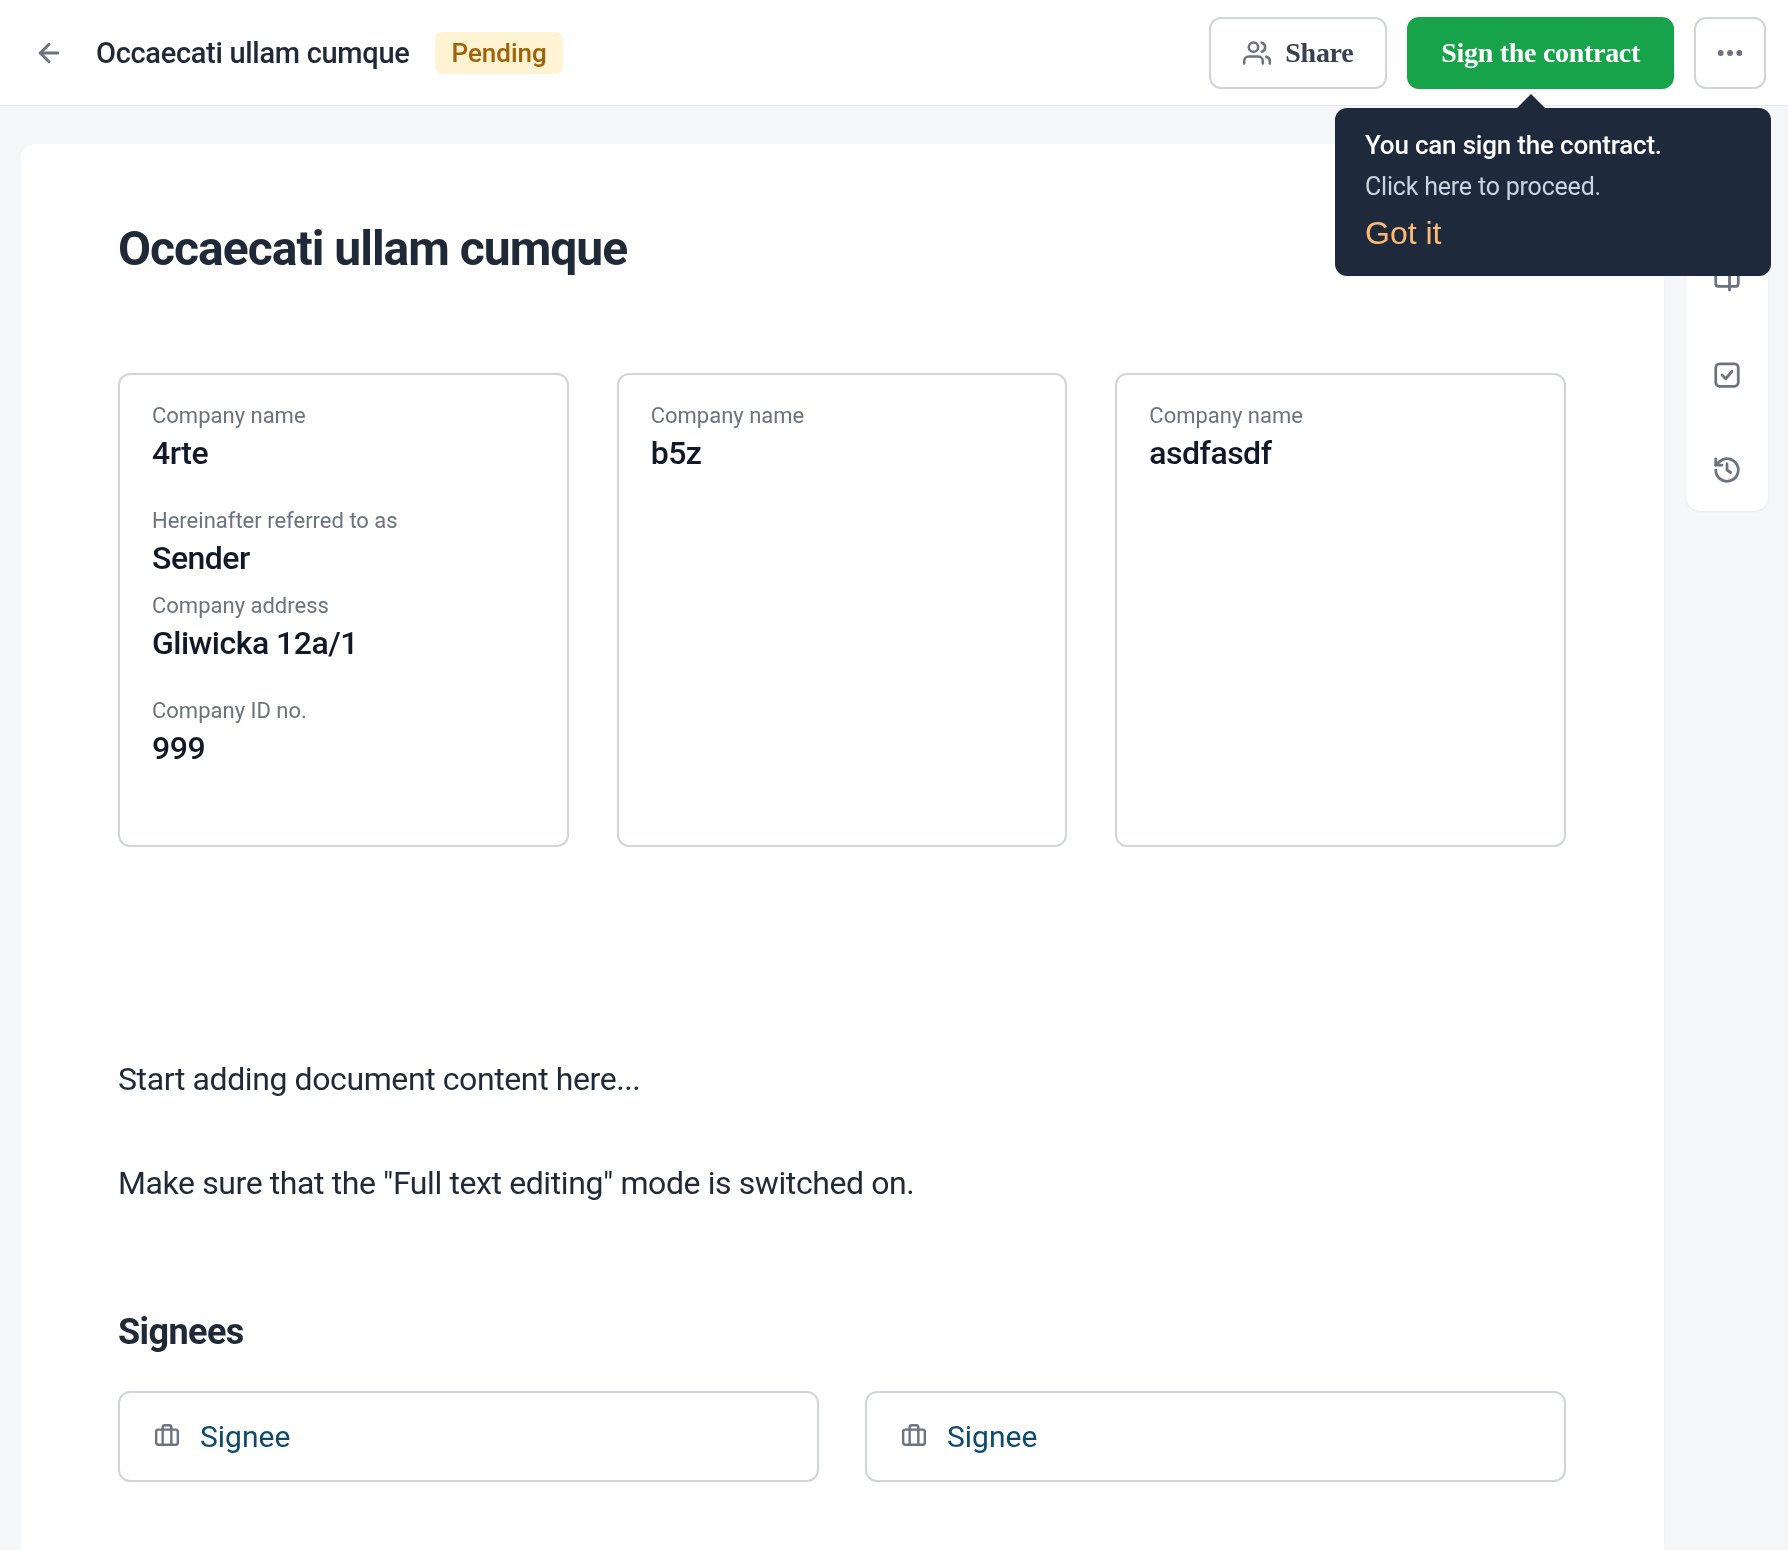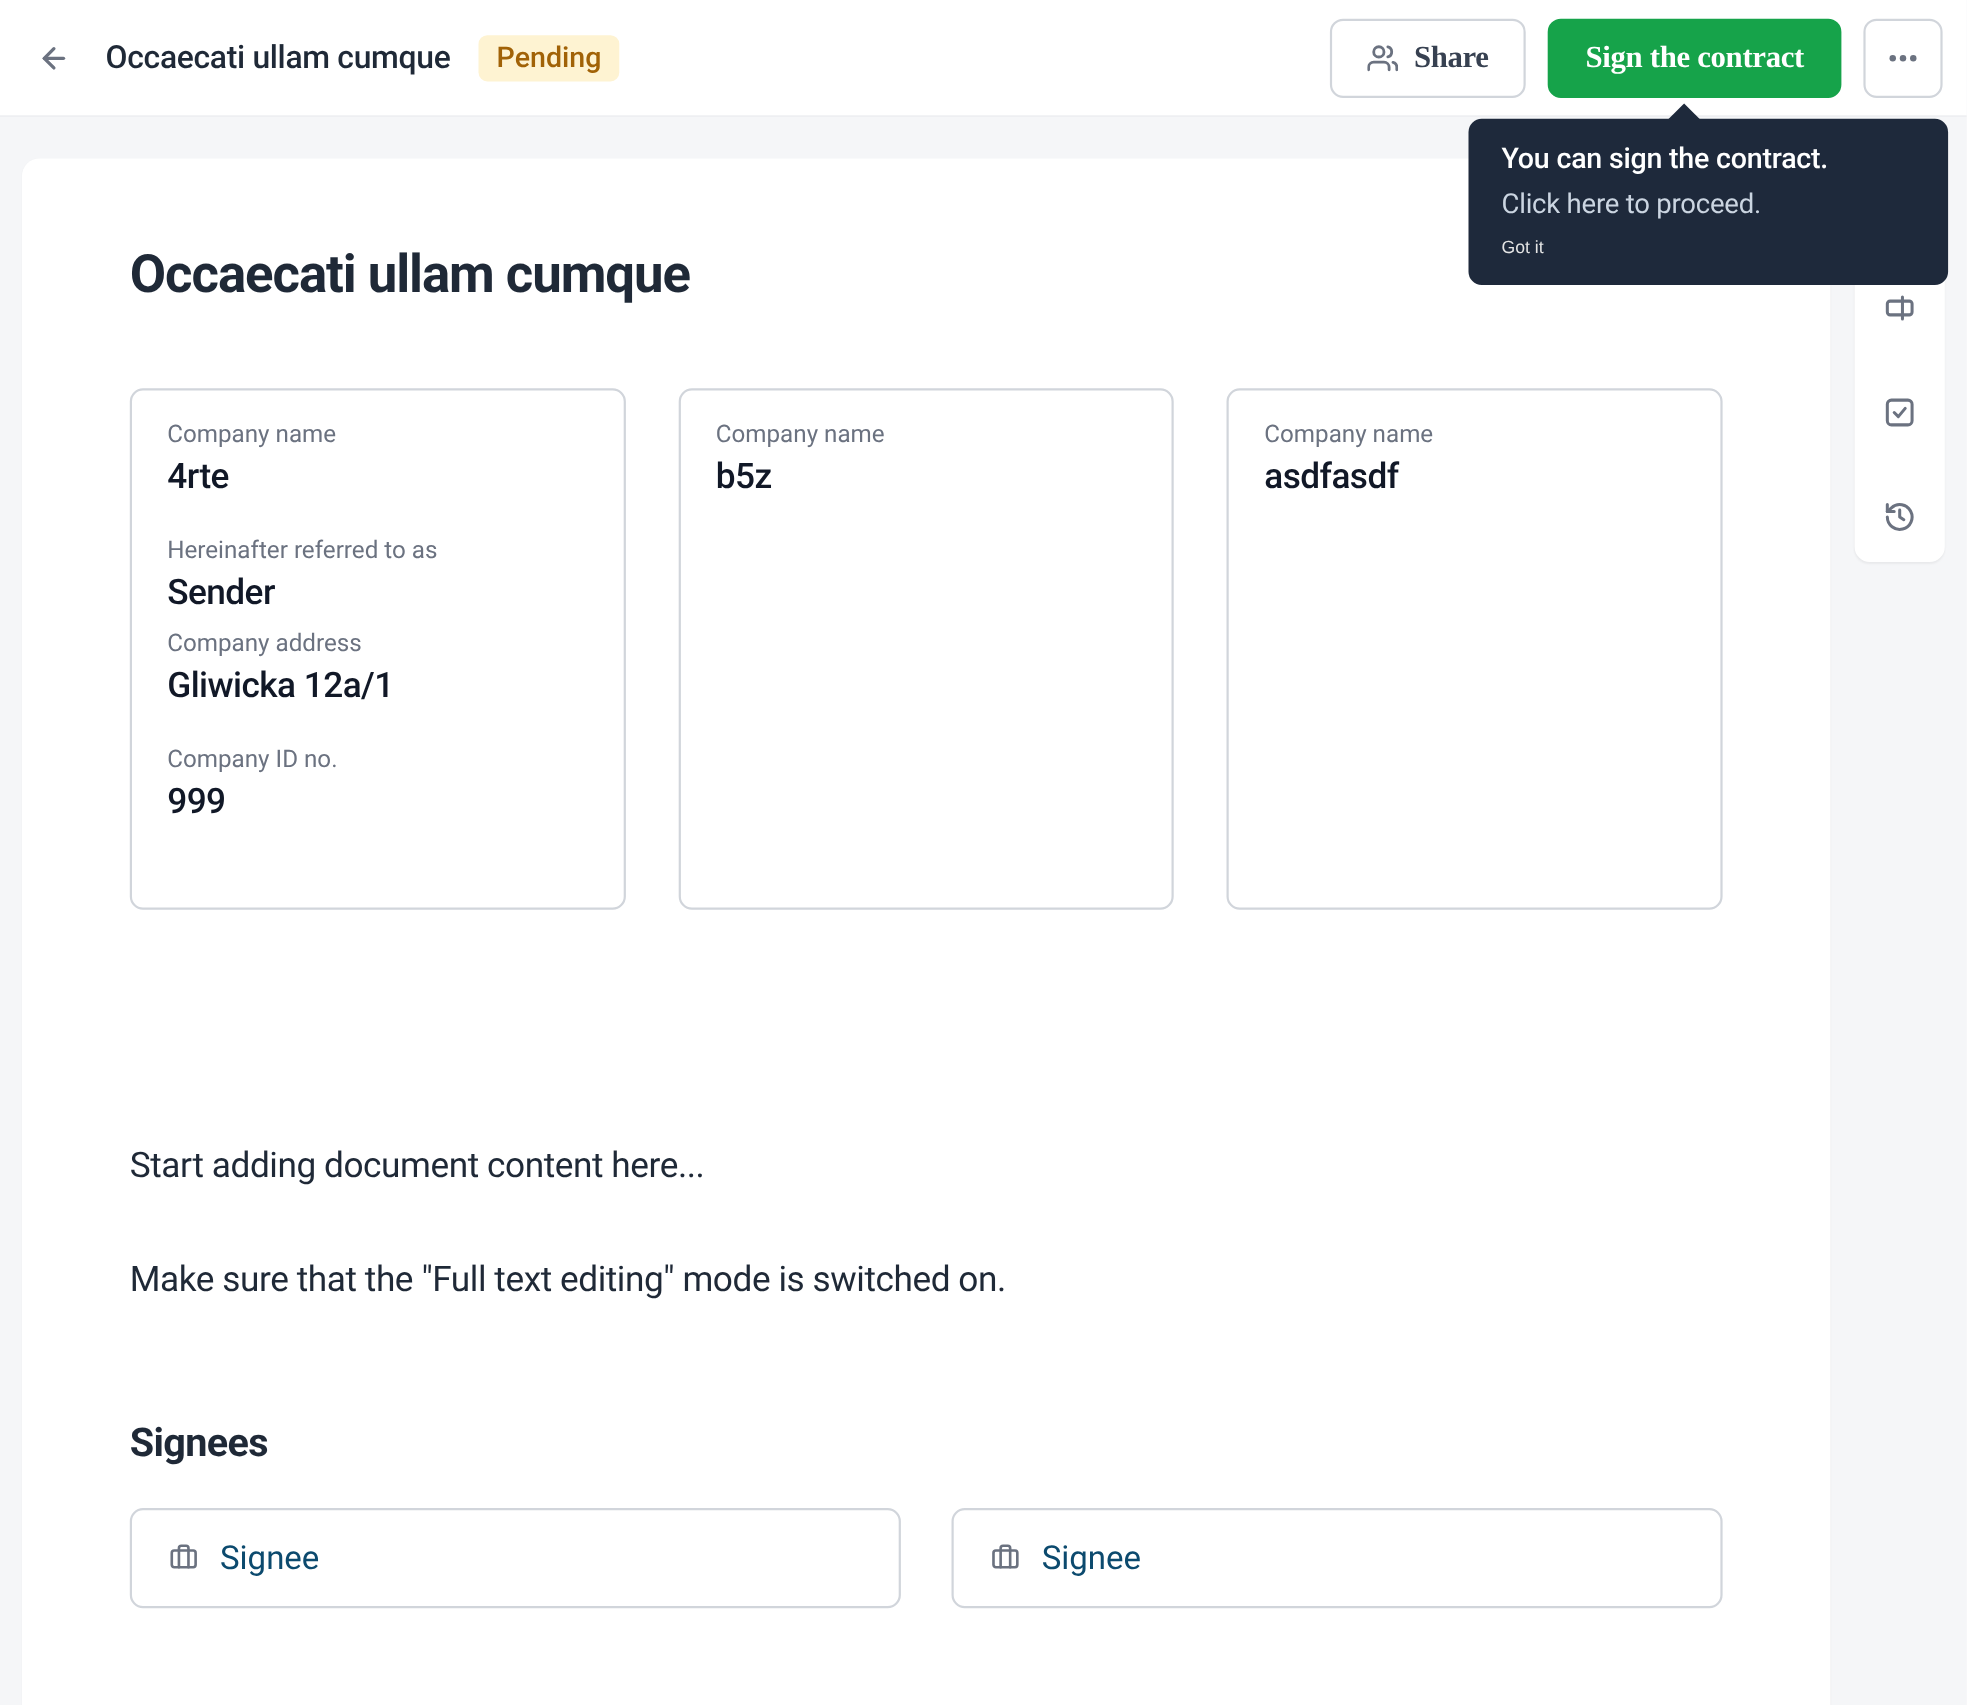--- a/index.html
+++ b/index.html
@@ -96,21 +96,21 @@
       content: '';
       position: absolute;
       top: -14px;
       left: 180px;
       border-left: 16px solid transparent;
       border-right: 16px solid transparent;
       border-bottom: 16px solid #1e293b;
     }
     .tooltip .line1 { font-size: 26px; font-weight: 500; margin-bottom: 12px; letter-spacing:-0.2px;}
     .tooltip .line2 { font-size: 25px; color: #cbd5e1; margin-bottom: 14px; letter-spacing:-0.2px;}
-    .tooltip .gotit { font-size: 16px; color: #e5e5e5; cursor: pointer; background:none; border:none; padding:0;}
+    .tooltip .gotit { font-size: 32px; color: #fdba74; cursor: pointer; background:none; border:none; padding:0;}
 
     
     .page-wrap {
       padding: 38px 20px 0 20px;
       display: flex;
       gap: 22px;
       align-items: flex-start;
     }
     .page {
       flex: 1;
@@ -125,21 +125,21 @@
       font-size: 48px;
       font-weight: 700;
       color: #1f2937;
       letter-spacing: -1px;
     }
 
     
     .cards-row {
       display: flex;
       gap: 48px;
-      margin-top: 76px;
+      margin-top: 96px;
     }
     .company-card {
       flex: 1;
       border: 2px solid #d1d5db;
       border-radius: 12px;
       padding: 28px 32px;
       min-height: 474px;
     }
     .field-label {
       font-size: 22px;

